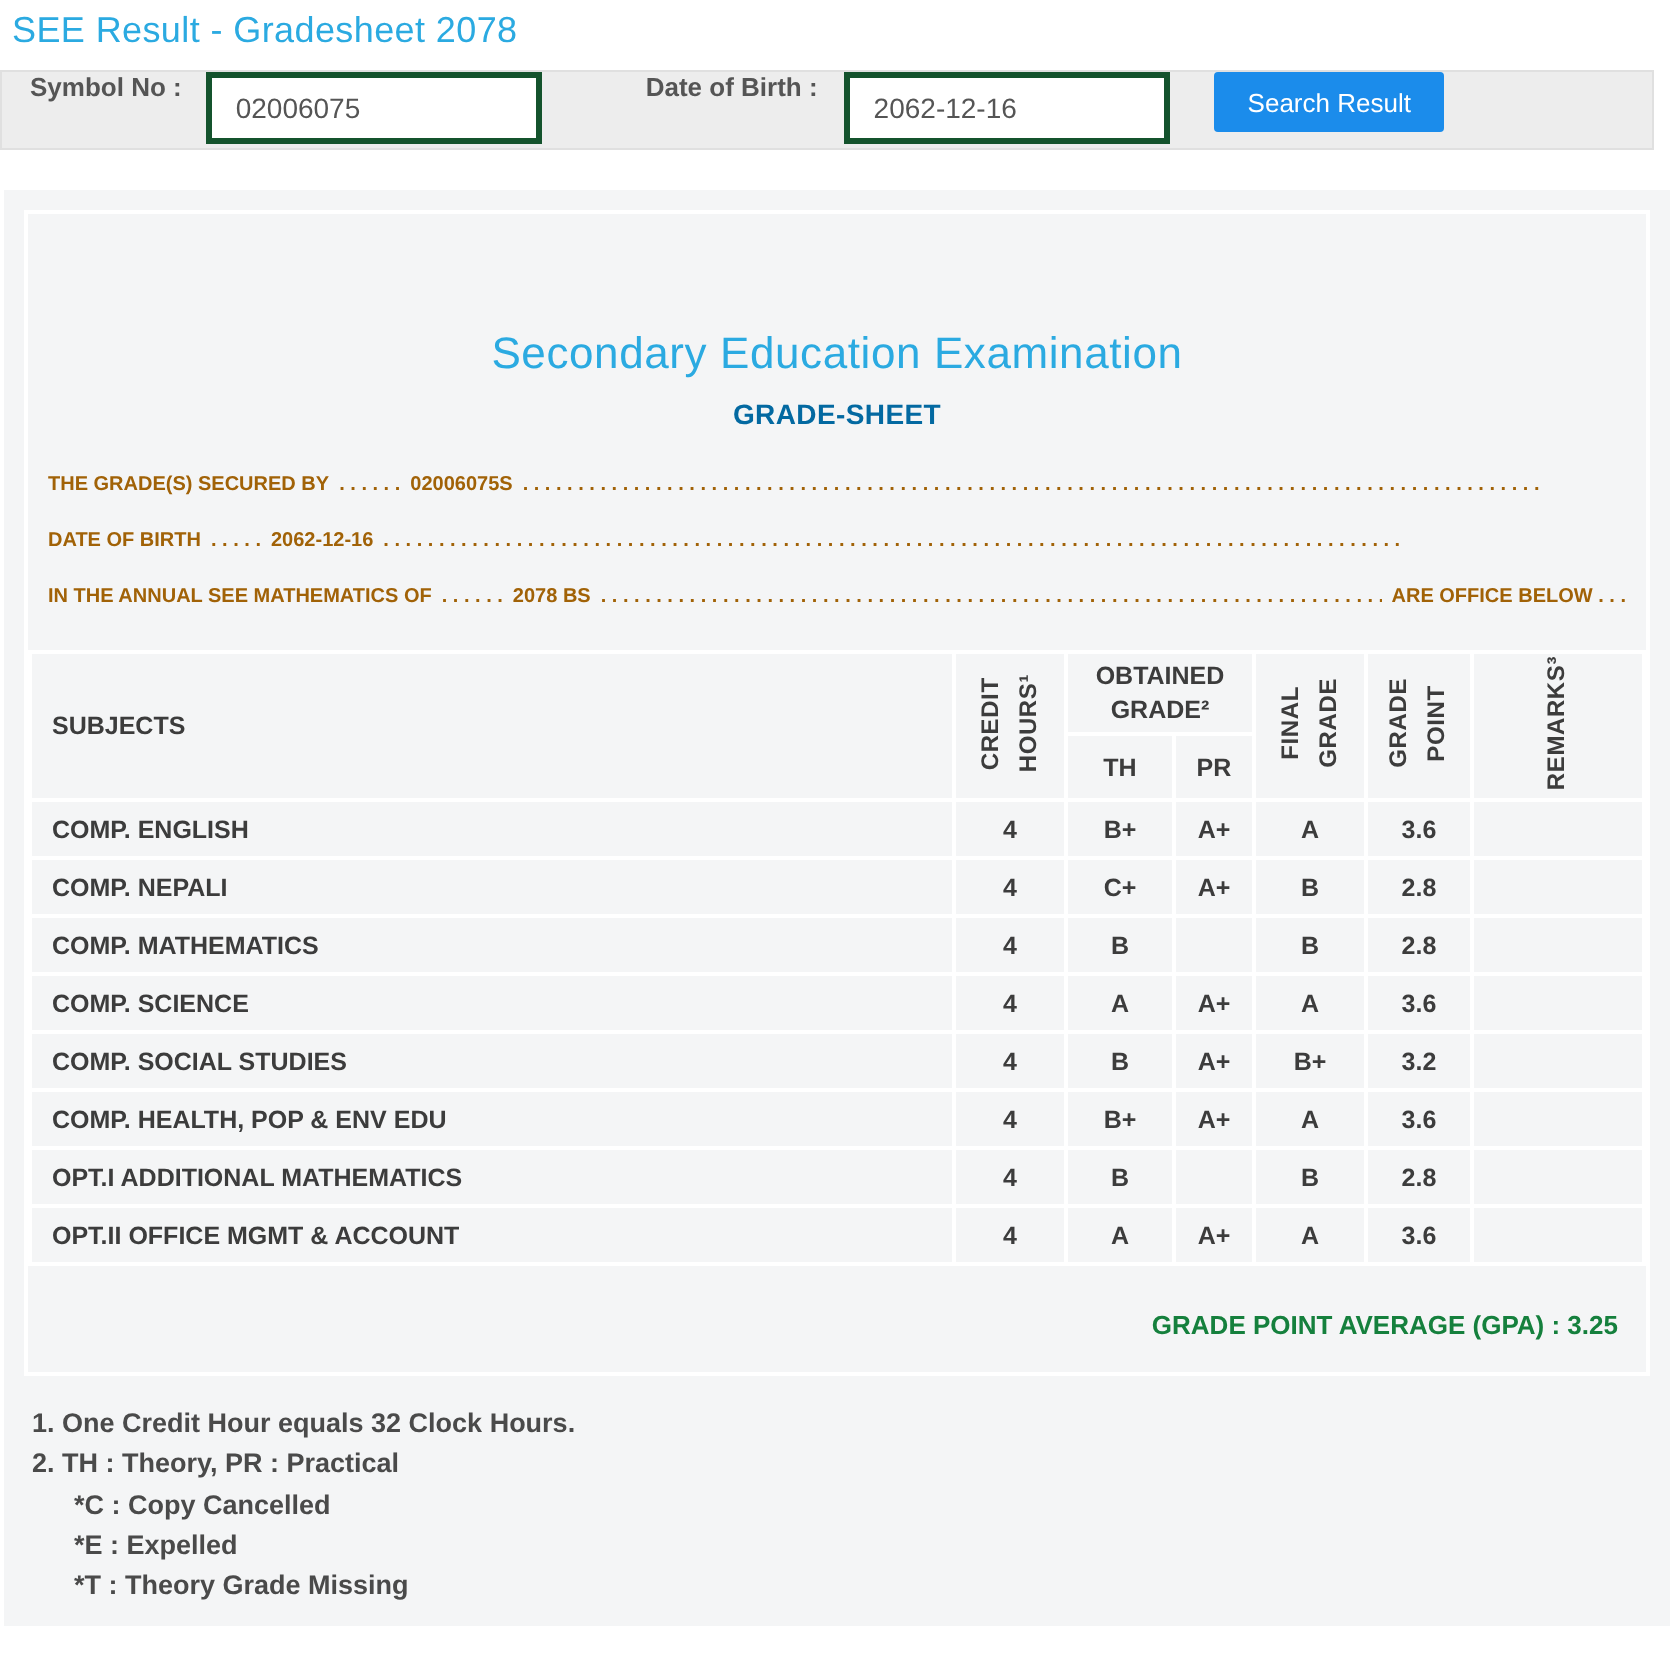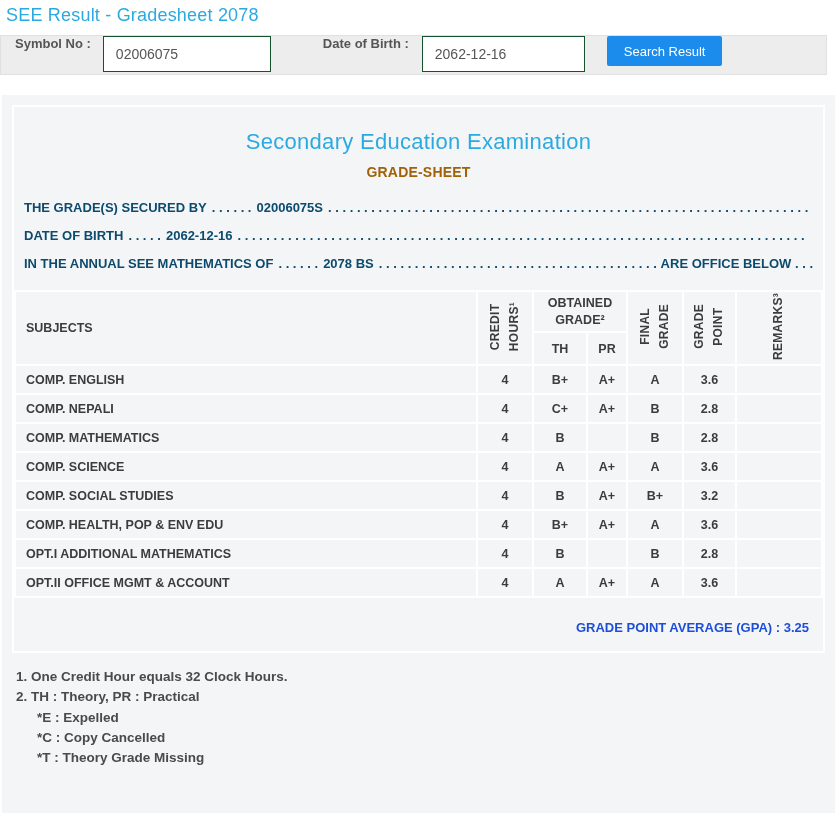--- a/index.html
+++ b/index.html
@@ -32,21 +32,21 @@
   .form-label {
     font-size: 13px;
     font-weight: bold;
     color: #555;
     white-space: nowrap;
   }
   .symbol-label { margin-left: 14px; }
   .dob-label { margin-left: 52px; }
   .form-input {
     height: 36px;
-    border: 1px solid #14532d;
+    border: 3px solid #14532d;
     background: #fff;
     font-family: "Liberation Sans", sans-serif;
     font-size: 14px;
     color: #555;
     padding: 0 12px;
     outline: none;
   }
   .symbol-input { width: 168px; margin-left: 12px; }
   .dob-input { width: 163px; margin-left: 13px; }
   .search-button {
@@ -72,39 +72,40 @@
   .sheet-box {
     margin: 10px;
     border: 2px solid #ffffff;
     padding: 22px 0 16px;
   }
   .sheet-heading {
     color: #2baae1;
     font-size: 22px;
     text-align: center;
     letter-spacing: 0.3px;
+    margin-top: 35px;
   }
   .sheet-subheading {
     margin-top: 9px;
     font-size: 14px;
     font-weight: bold;
-    color: #a16207;
+    color: #0369a1;
     text-align: center;
     letter-spacing: 0.2px;
   }
 
   
   .statements { margin: 14px 10px 0; }
   .stmt {
     display: flex;
     white-space: nowrap;
     overflow: hidden;
-    font-size: 13px;
-    font-weight: bold;
-    color: #0c4a6e;
+    font-size: 10px;
+    font-weight: bold;
+    color: #a16207;
     line-height: 28px;
   }
   .stmt span { flex: 0 0 auto; }
   .stmt .seg { margin-left: 5px; }
   .stmt .fill { flex: 1 1 auto; overflow: hidden; margin-left: 5px; }
   .stmt .tail { margin-left: 5px; }
 
   
   table.grade-table {
     margin-top: 12px;
@@ -146,21 +147,21 @@
     font-size: 12.5px;
   }
   .grade-table tbody td.subject { text-align: left; padding-left: 10px; }
 
   
   .gpa-line {
     margin: 22px 14px 0;
     text-align: right;
     font-size: 13px;
     font-weight: bold;
-    color: #1d4ed8;
+    color: #15803d;
   }
   .result-line {
     margin: 14px 14px 0;
     text-align: right;
     font-size: 13px;
     font-weight: bold;
     color: #3c3c3c;
   }
 
   
@@ -319,18 +320,18 @@
         </tr>
       </tbody>
     </table>
 
     <div class="gpa-line">GRADE POINT AVERAGE (GPA) : 3.25</div>
   </div>
 
   <div class="footnotes">
     <div class="footnote">1. One Credit Hour equals 32 Clock Hours.</div>
     <div class="footnote">2. TH : Theory, PR : Practical</div>
+    <div class="footnote indent">*C : Copy Cancelled</div>
     <div class="footnote indent">*E : Expelled</div>
-    <div class="footnote indent">*C : Copy Cancelled</div>
     <div class="footnote indent">*T : Theory Grade Missing</div>
 
   </div>
 </div>
 
 </body></html>

